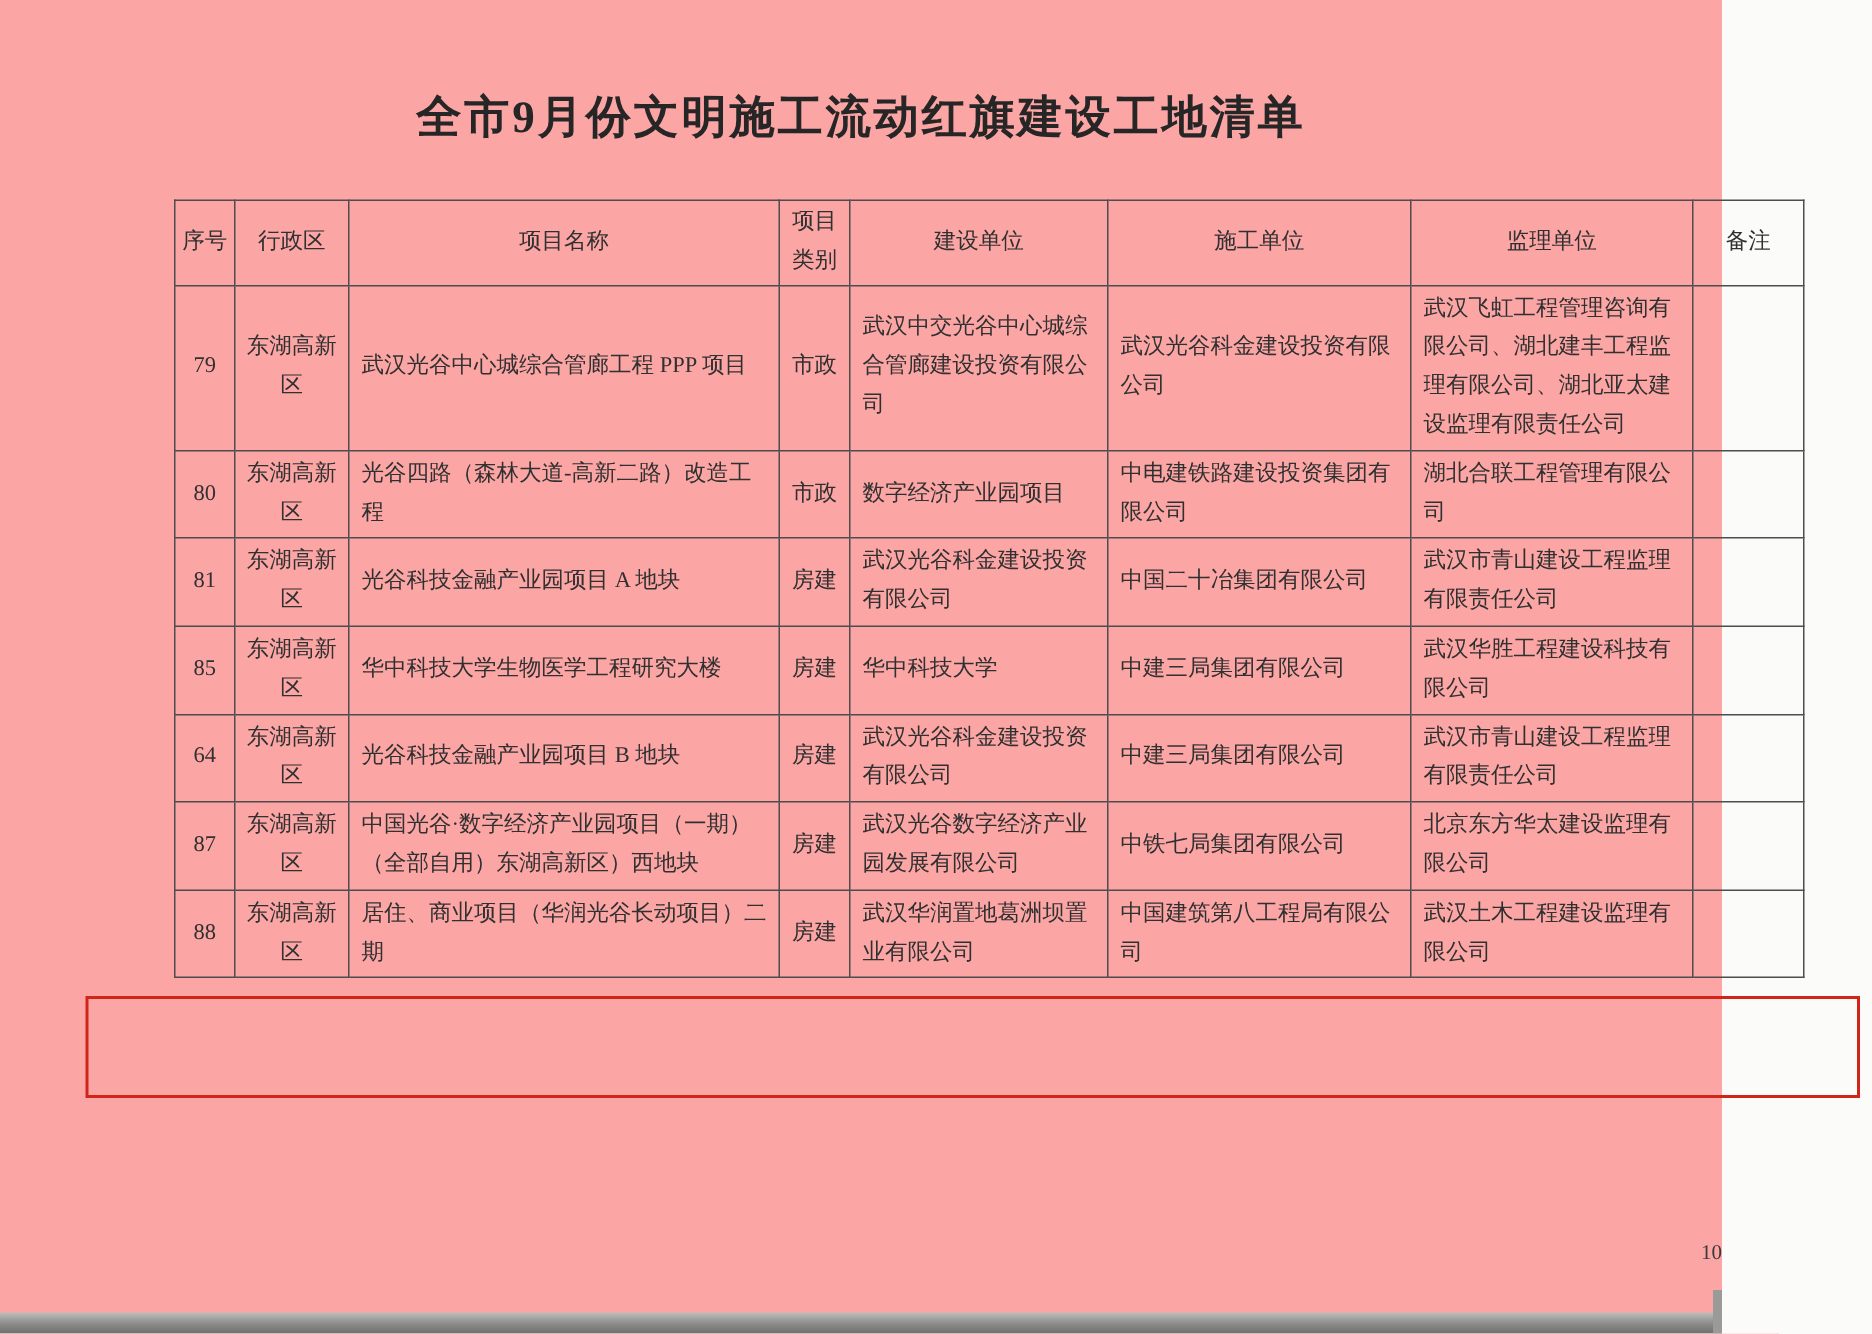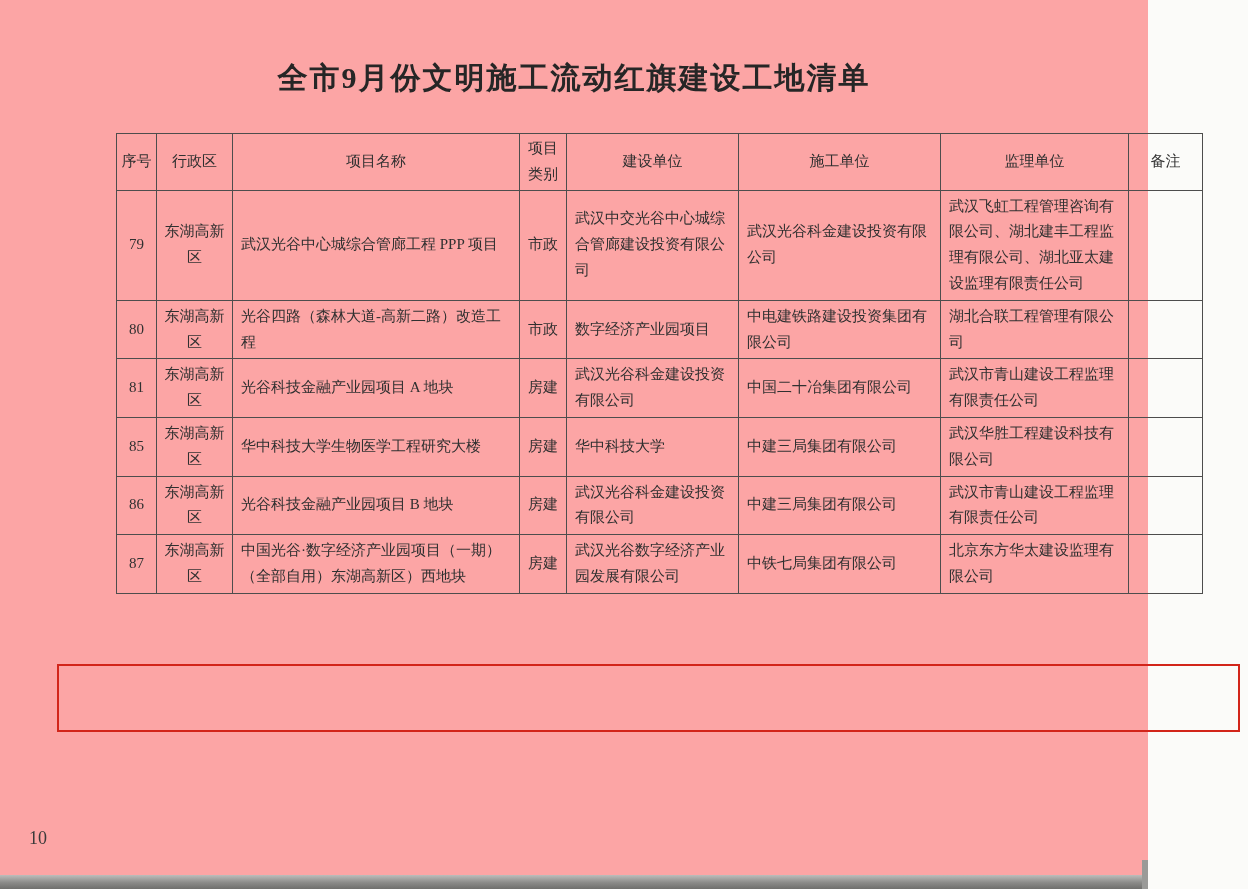--- a/index.html
+++ b/index.html
@@ -57,24 +57,23 @@
   .highlight-box {
     position: absolute;
     top: 664px; left: 57px;
     width: 1183px; height: 68px;
     border: 2px solid #d2251a;
     pointer-events: none;
   }
   .page-number {
     position: absolute;
     top: 828px; left: 0; width: 100%;
-    text-align: left;
-    font-size: 18px;
+    text-align: right;
+    font-size: 14px;
     color: #3a3a3a;
-    padding-left: 29px;
   }
   .scan-edge-bottom {
     position: absolute;
     bottom: 0; left: 0;
     width: 100%; height: 14px;
     background: linear-gradient(180deg, #bdbdbb 0%, #8a8a88 55%, #6f6f6d 100%);
   }
   .scan-edge-right {
     position: absolute;
     top: 860px; right: 0;
@@ -147,39 +146,49 @@
           <td>85</td>
           <td>东湖高新区</td>
           <td>华中科技大学生物医学工程研究大楼</td>
           <td>房建</td>
           <td>华中科技大学</td>
           <td>中建三局集团有限公司</td>
           <td>武汉华胜工程建设科技有限公司</td>
           <td></td>
         </tr>
         <tr>
-          <td>86</td>
+          <td>64</td>
           <td>东湖高新区</td>
           <td>光谷科技金融产业园项目 B 地块</td>
           <td>房建</td>
           <td>武汉光谷科金建设投资有限公司</td>
           <td>中建三局集团有限公司</td>
           <td>武汉市青山建设工程监理有限责任公司</td>
           <td></td>
         </tr>
         <tr>
           <td>87</td>
           <td>东湖高新区</td>
           <td>中国光谷·数字经济产业园项目（一期）（全部自用）东湖高新区）西地块</td>
           <td>房建</td>
           <td>武汉光谷数字经济产业园发展有限公司</td>
           <td>中铁七局集团有限公司</td>
           <td>北京东方华太建设监理有限公司</td>
           <td></td>
         </tr>
+        <tr>
+          <td>88</td>
+          <td>东湖高新区</td>
+          <td>居住、商业项目（华润光谷长动项目）二期</td>
+          <td>房建</td>
+          <td>武汉华润置地葛洲坝置业有限公司</td>
+          <td>中国建筑第八工程局有限公司</td>
+          <td>武汉土木工程建设监理有限公司</td>
+          <td></td>
+        </tr>
       </tbody>
   </table>
 
   <div class="highlight-box" style="border-color: rgb(210, 37, 26);"></div>
 
   <div class="page-number">10</div>
 
   <div class="scan-edge-bottom"></div>
   <div class="scan-edge-right"></div>
 

